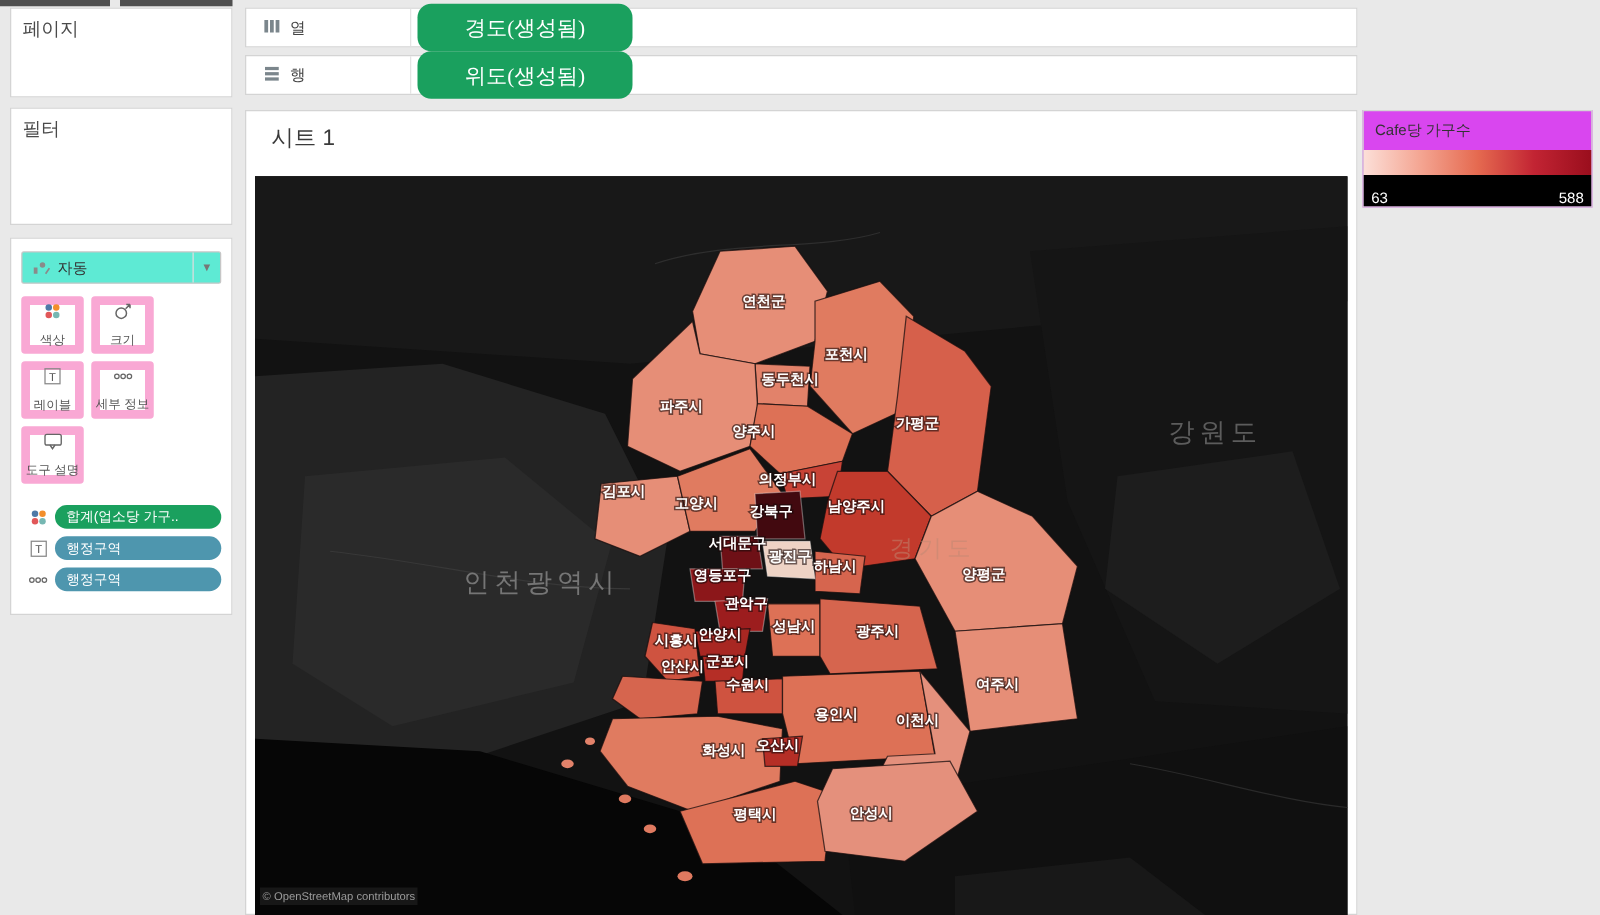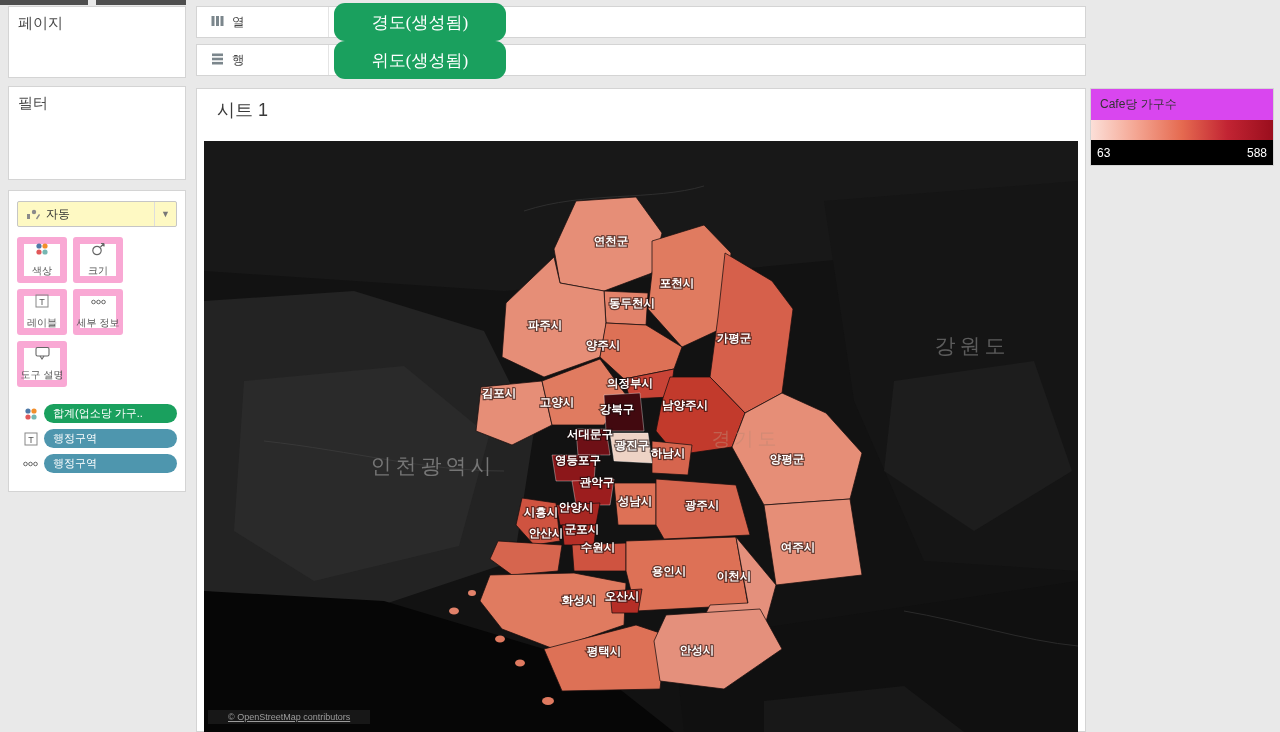--- a/index.html
+++ b/index.html
@@ -10,49 +10,49 @@
   .panel { position:absolute; background:#fff; border:1px solid #d4d4d4; }
   .panel-title { font-size:15px; color:#4a4a4a; padding:7px 9px; }
 
   
   .shelf { position:absolute; background:#fff; border:1px solid #d4d4d4; display:flex; align-items:stretch; }
   .shelf-label { display:flex; align-items:center; gap:8px; width:132px; padding-left:14px; font-size:12.5px; color:#444; border-right:1px solid #e4e4e4; }
   .shelf-pills { display:flex; align-items:center; padding-left:5px; }
   .shelf-pill { width:172px; height:38px; border-radius:11px; color:#fff; font-size:17px; display:flex; align-items:center; justify-content:center;font-family:Liberation Serif, serif; }
 
   
-  .marks-dropdown { margin:10px 8px 0; height:26px; border:1px solid #c6c6c6; border-radius:2px; display:flex; align-items:center; background:#fef9c3; }
+  .marks-dropdown { margin:10px 8px 0; height:26px; border:1px solid #c6c6c6; border-radius:2px; display:flex; align-items:center; background:#5eead4; }
   .md-icon { padding:0 6px 0 8px; display:flex; }
   .md-label { flex:1; font-size:12px; color:#333; }
   .md-caret { width:22px; align-self:stretch; border-left:1px solid #ddd; display:flex; align-items:center; justify-content:center; color:#777; font-size:9px; }
 
   .marks-grid { display:flex; flex-wrap:wrap; gap:6px; margin:10px 8px 0; }
   .mark-btn { width:50px; height:46px; border:7px solid #f9a8d4; border-radius:3px; background:#fff; display:flex; flex-direction:column; align-items:center; justify-content:center; gap:4px; cursor:default; }
   .mb-label { font-size:10px; color:#555; white-space:nowrap; }
 
   .marks-pills { margin-top:14px; }
   .pill-row { display:flex; align-items:center; gap:5px; padding:3px 8px 3px 13px; }
   .role-icon { width:17px; display:flex; justify-content:center; }
   .mark-pill { flex:1; height:19px; border-radius:10px; color:#fff; font-size:11px; display:flex; align-items:center; padding:0 9px; white-space:nowrap; overflow:hidden; }
 
   
   .sheet-card { position:absolute; left:196px; top:88px; width:890px; height:644px; background:#fff; border:1px solid #d4d4d4; }
   .sheet-title { position:absolute; left:20px; top:9px; font-size:18px; color:#3a3a3a; }
   .map-wrap { position:absolute; left:7px; top:52px; width:874px; height:591px; background:#121212; }
   .map-wrap svg { display:block; }
-  .map-attrib { position:absolute; left:4px; bottom:8px; background:rgba(35,35,35,.6); color:#9b9b9b; font-size:9px; padding:2px 20px;text-decoration:underline; }
+  .map-attrib { position:absolute; left:4px; bottom:8px; background:rgba(35,35,35,.6); color:#9b9b9b; font-size:9px; padding:2px 2px; }
 
   .region-label { fill:#fff; font-size:11.5px; font-weight:600; text-anchor:middle; font-family:"Liberation Sans",sans-serif; paint-order:stroke; stroke:rgba(25,10,10,.6); stroke-width:2.5px; }
   .area-label { text-anchor:middle; font-family:"Liberation Sans",sans-serif; letter-spacing:4px; }
 
   
   .legend-card { position:absolute; left:1090px; top:88px; width:184px; height:78px; background:#d946ef; border:1px solid #d4d4d4; display:flex; flex-direction:column; }
   .legend-title { font-size:12px; color:#333; padding:7px 9px; }
   .legend-gradient { height:20px; width:100%; }
-  .legend-range { flex:1; background:#000; color:#fff; font-size:12px; display:flex; justify-content:space-between; align-items:center; padding:0 6px; }
+  .legend-range { flex:1; background:#000; color:#fff; font-size:12px; display:flex; justify-content:space-between; align-items:flex-end; padding:0 6px; }
 </style>
 </head>
 <body>
 
 <div class="top-fragment" style="left:0;width:88px;"></div>
 <div class="top-fragment" style="left:96px;width:90px;"></div>
 
 <div class="panel" style="left:8px;top:6px;width:178px;height:72px;">
   <div class="panel-title">페이지</div>
 </div>

